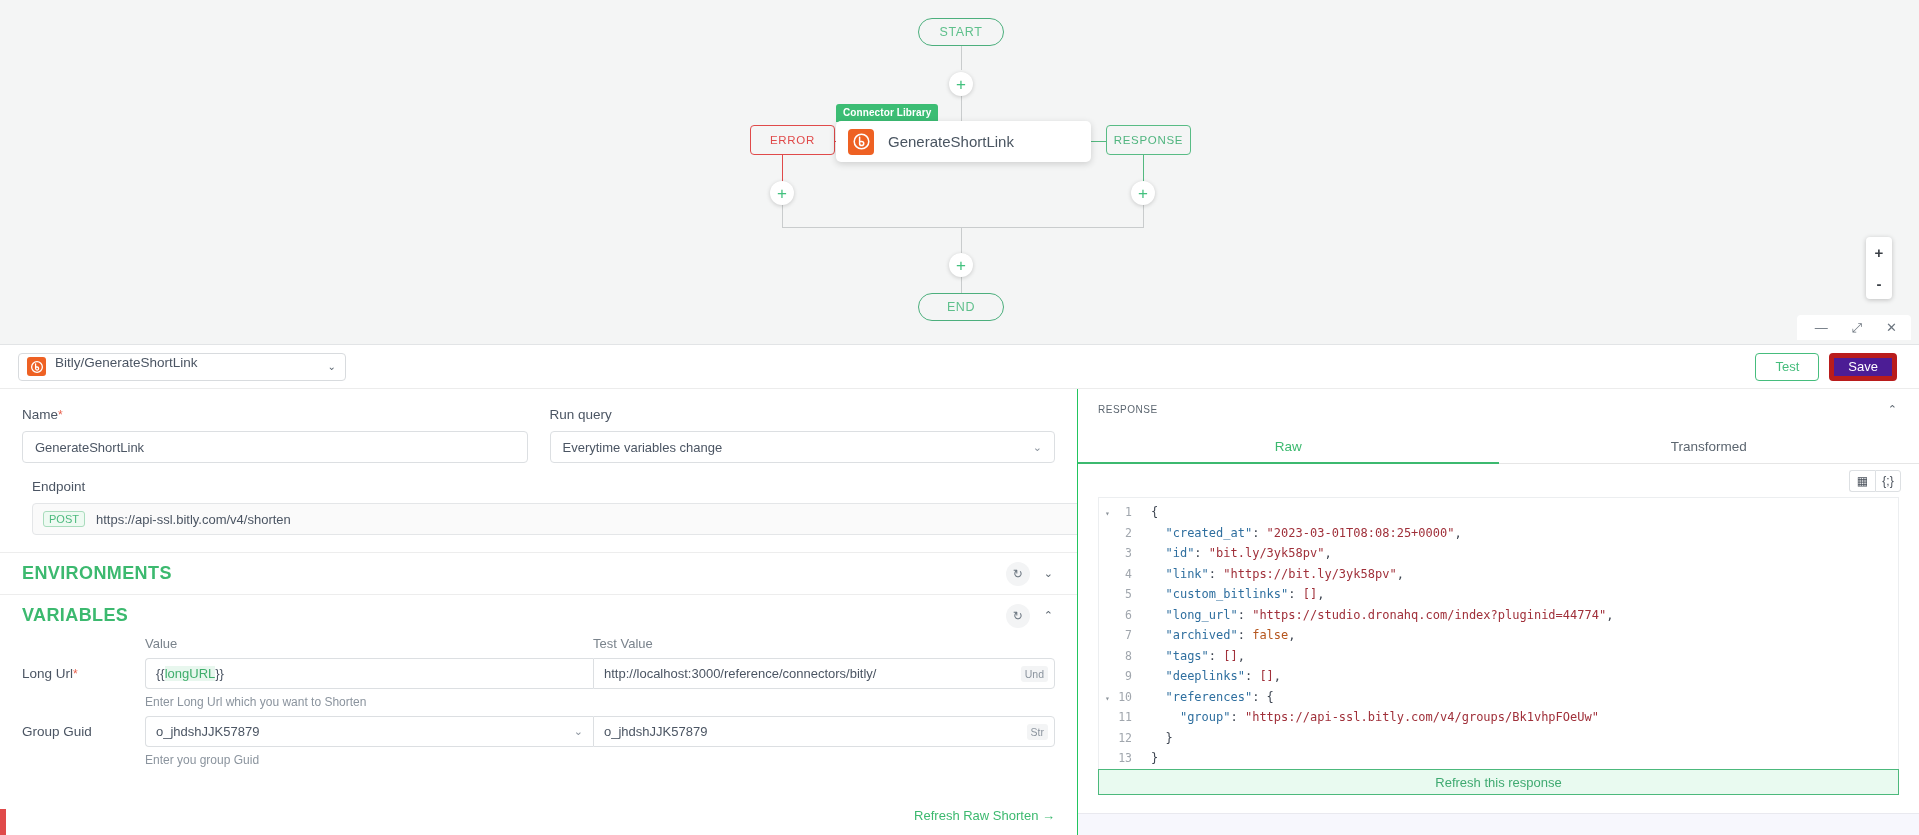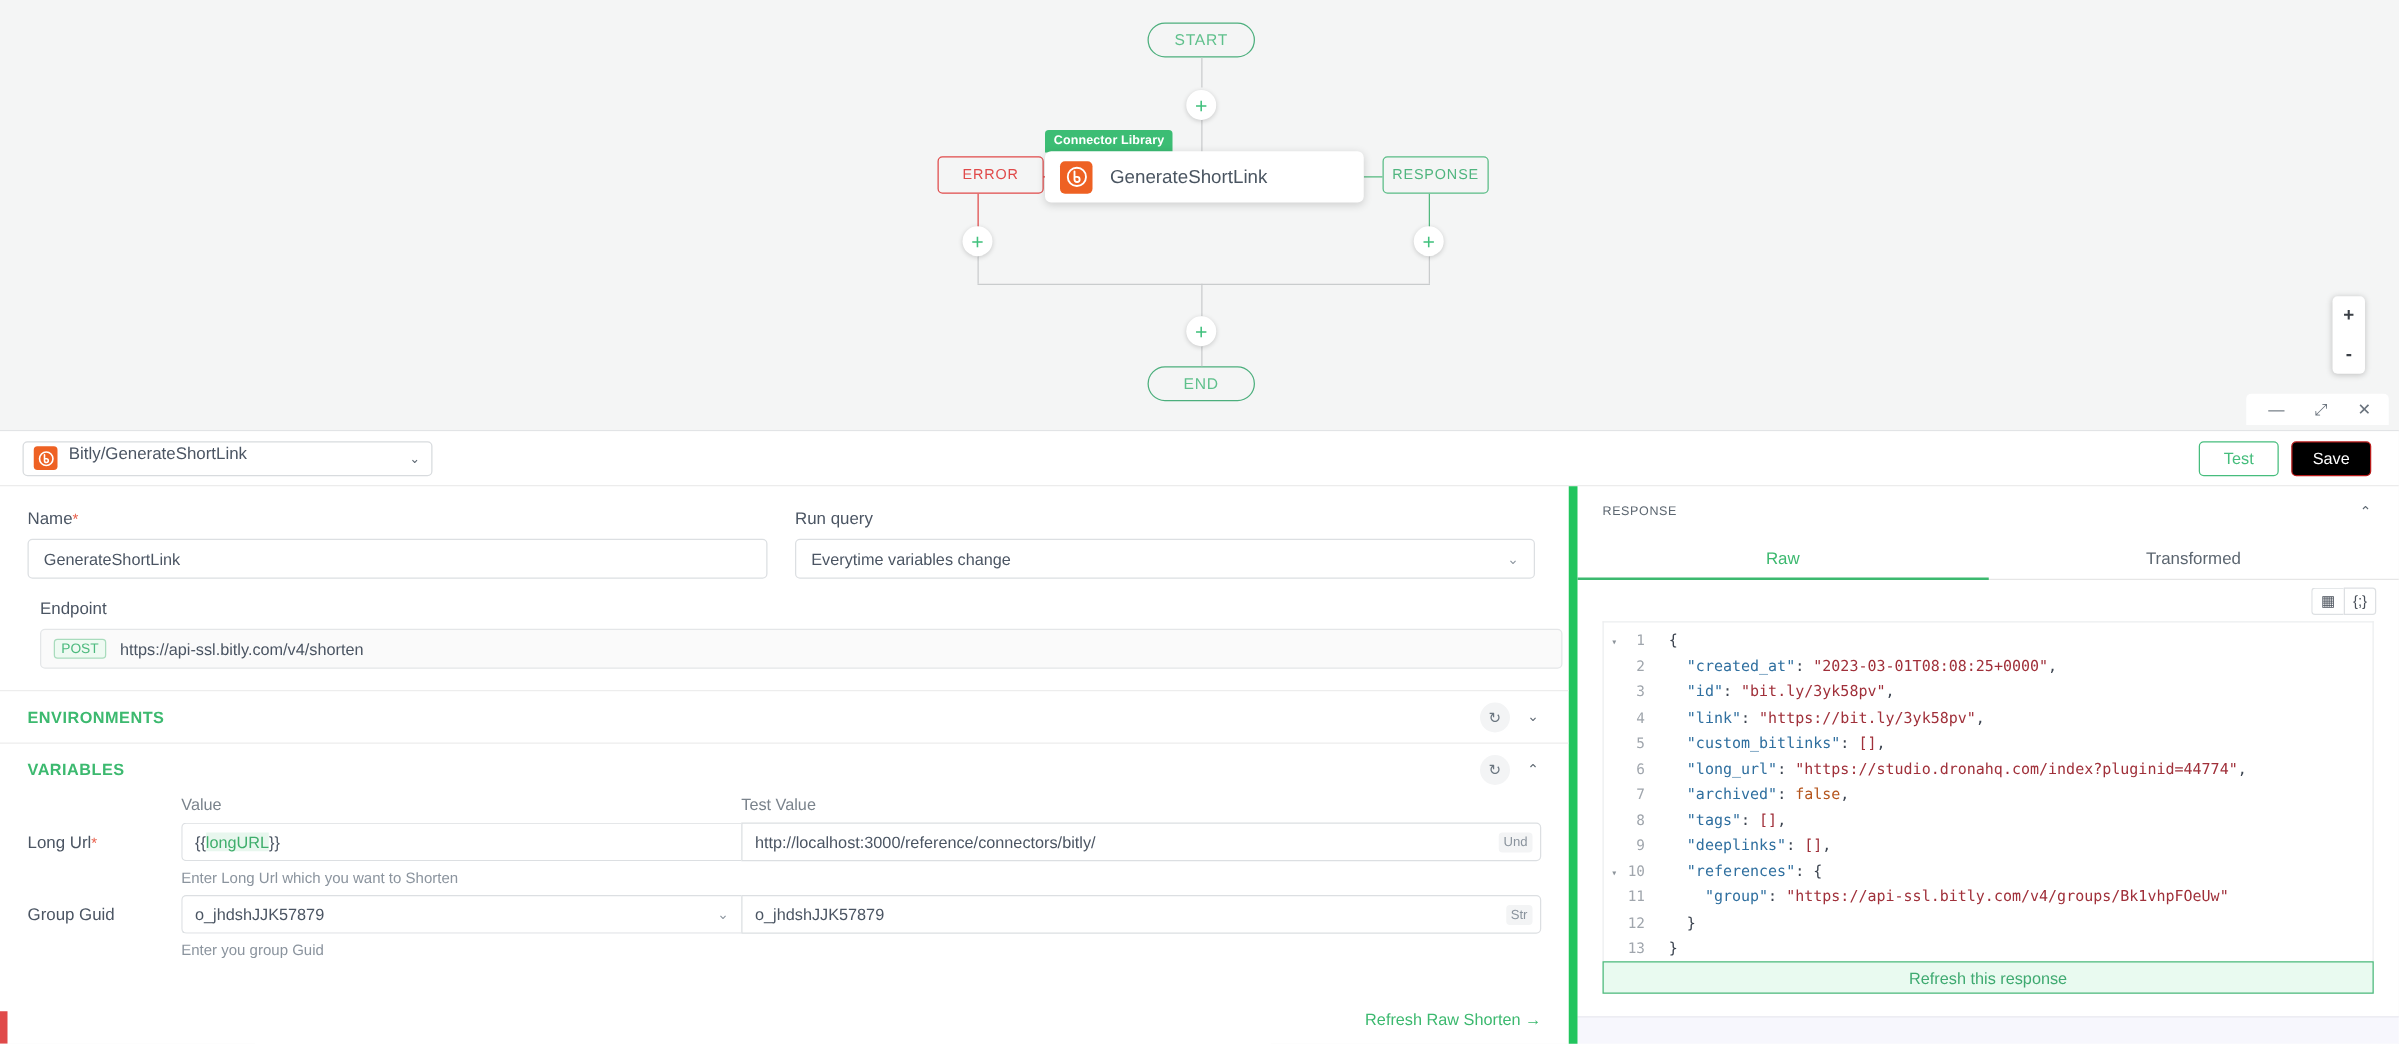--- a/index.html
+++ b/index.html
@@ -125,28 +125,28 @@
   .conn-select .chev {
     position: absolute; right: 9px; color: #5a6570; font-size: 10px;
   }
   .hdr-btns { display: flex; gap: 10px; align-items: center; }
   .btn {
     height: 28px; min-width: 64px; border-radius: 4px;
     font-size: 13px; display: flex; align-items: center; justify-content: center;
     cursor: pointer; padding: 0 14px;
   }
   .btn-test { border: 1px solid #46bd7d; color: #45bd7c; background: #fff; }
-  .btn-save { background: #000000; color: #fff; border: 1px solid #b91c1c; }
+  .btn-save { background: #4c1d95; color: #fff; border: 5px solid #b91c1c; }
 
   #panel-body { flex: 1 1 auto; display: flex; min-height: 0; }
 
   
   #form-col {
-    width: 1262px; flex: 0 0 auto;
-    border-right: 7px solid #22c55e;
+    width: 1078px; flex: 0 0 auto;
+    border-right: 1px solid #22c55e;
     overflow: hidden; position: relative;
   }
   .row2 { display: flex; padding: 0 22px; gap: 22px; }
   .fld { padding-top: 18px; }
   .fld-name { width: 592px; }
   .fld-run  { width: 592px; }
   .lbl {
     font-size: 13.5px; color: #4b5563; margin-bottom: 9px; display: block;
   }
   .req { color: #e8604c; font-size: 12px; }
@@ -172,21 +172,21 @@
   .endpoint-url { font-size: 13px; color: #4b5563; }
 
   .section {
     margin-top: 17px;
     border-top: 1px solid #ededed;
     height: 42px; display: flex; align-items: center;
     padding: 0 22px; justify-content: space-between;
   }
   .section.vars { margin-top: 0; }
   .section-title {
-    color: #3cb96f; font-size: 13px; font-weight: bold; letter-spacing: .4px;
+    color: #3cb96f; font-size: 18px; font-weight: bold; letter-spacing: .4px;
   }
   .section-ctl { display: flex; align-items: center; gap: 12px; }
   .circ {
     width: 24px; height: 24px; border-radius: 50%; background: #f3f4f5;
     display: flex; align-items: center; justify-content: center;
     color: #6b7680; font-size: 12px; cursor: pointer;
   }
   .caret { color: #5c6670; font-size: 11px; cursor: pointer; padding: 0 2px; }
 
   

